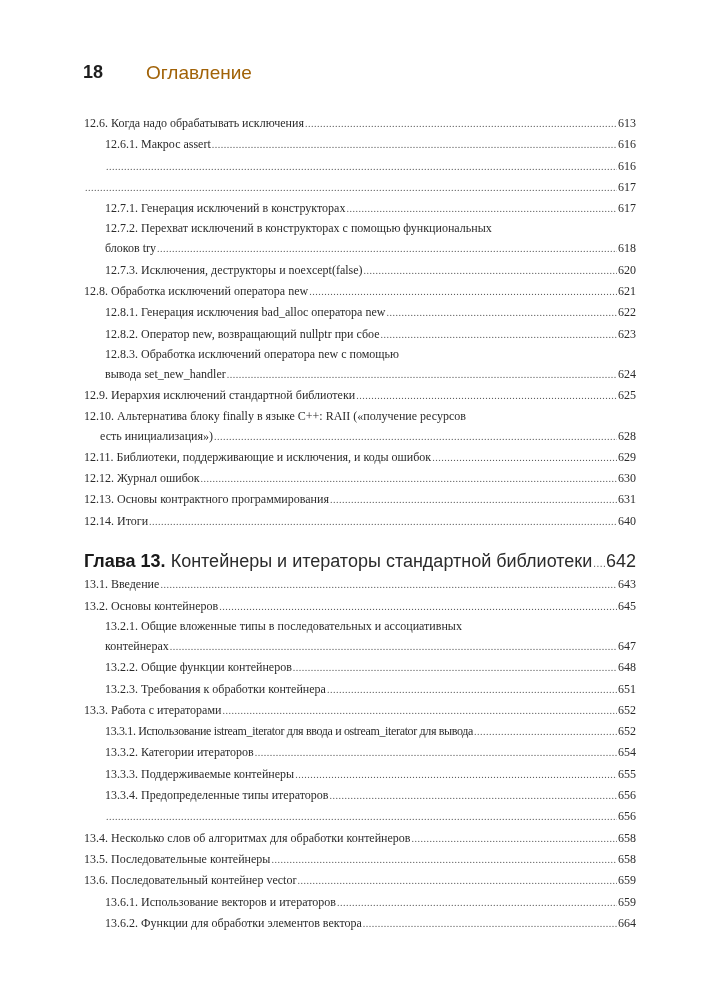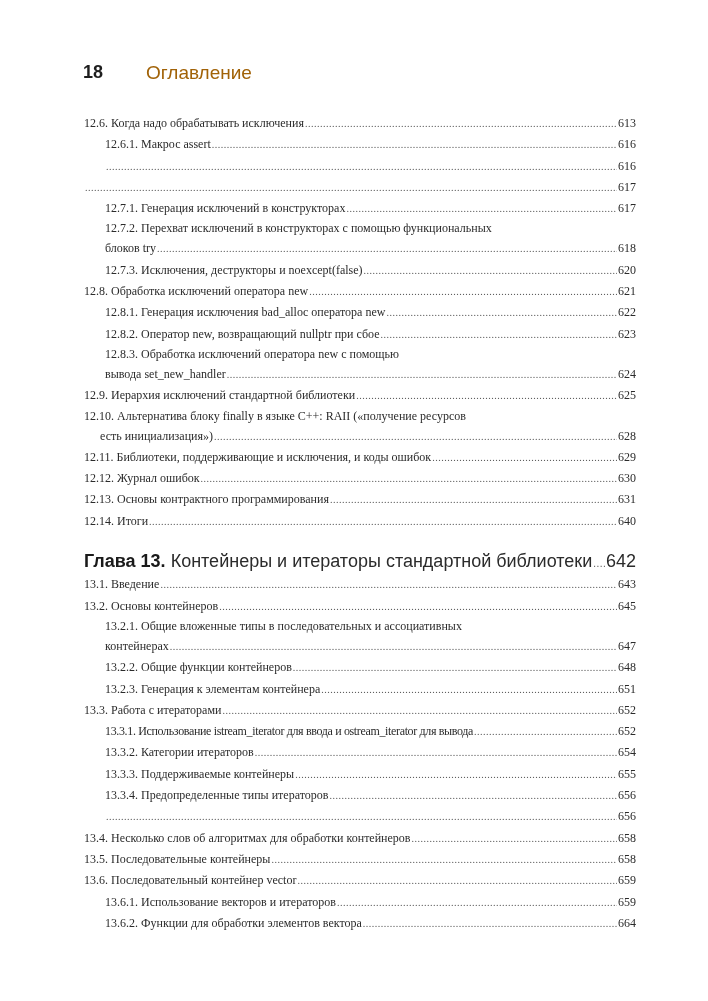--- a/index.html
+++ b/index.html
@@ -189,21 +189,21 @@
   </div>
   <div class="entry l2">
       <div class="line">
         <span class="t">13.2.2. Общие функции контейнеров</span>
         <span class="dots"></span>
         <span class="p">648</span>
       </div>
     </div>
   <div class="entry l2">
       <div class="line">
-        <span class="t">13.2.3. Генерация к элементам контейнера</span>
+        <span class="t">13.2.3. Требования к обработки контейнера</span>
         <span class="dots"></span>
         <span class="p">651</span>
       </div>
     </div>
   <div class="entry l1">
       <div class="line">
         <span class="t">13.3. Работа с итераторами</span>
         <span class="dots"></span>
         <span class="p">652</span>
       </div>

